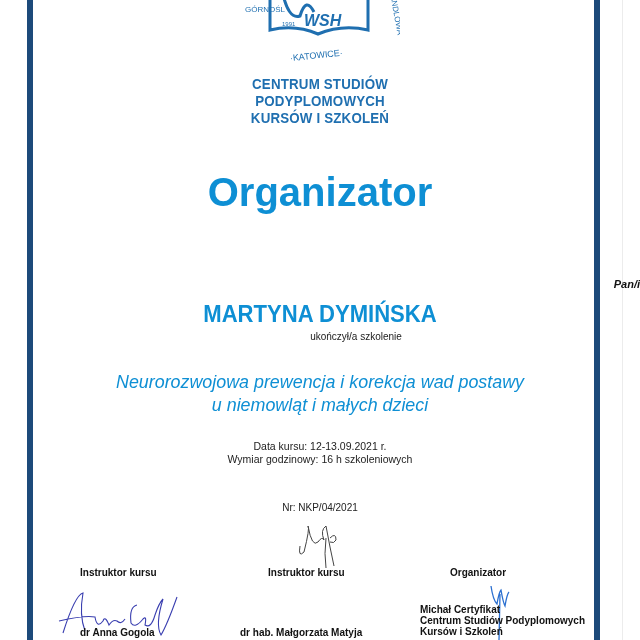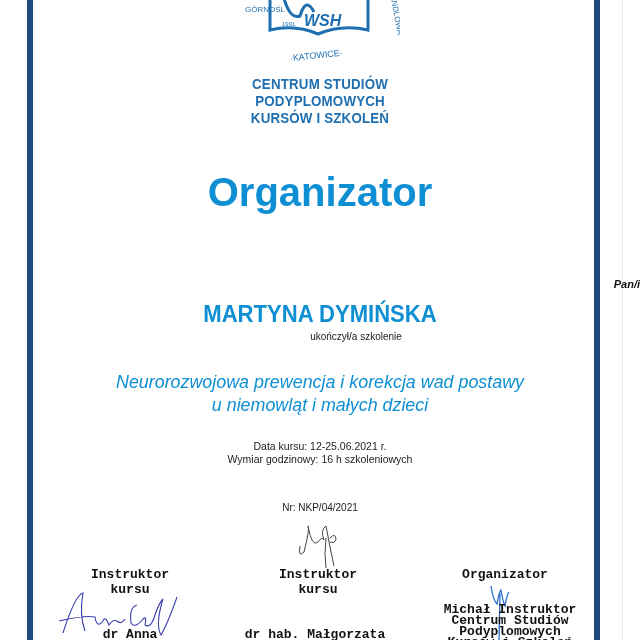--- a/index.html
+++ b/index.html
@@ -44,21 +44,21 @@
     transform: scaleX(0.94);
   }
   .details {
     position: absolute; left: 0; width: 640px; top: 440px; text-align: center;
     font-size: 10.5px; line-height: 13px; color: #222;
   }
   .number {
     position: absolute; left: 0; width: 640px; top: 502px; text-align: center;
     font-size: 10px; color: #222;
   }
-  .label { position: absolute; font-weight: bold; font-size: 13px; color: #111; text-align: center; font-family: Liberation Mono, monospace; }
+  .label { position: absolute; font-weight: bold; font-size: 10px; color: #111; text-align: left; }
   .sig { position: absolute; }
 </style>
 </head>
 <body>
 
 <div class="frame-left"></div>
 <div class="frame-right"></div>
 <div class="edge-line"></div>
 
 <svg class="logo" viewBox="0 0 160 92">
@@ -84,21 +84,21 @@
 <div class="salutation">Pan/i</div>
 <div class="recipient">MARTYNA DYMIŃSKA</div>
 <div class="completed">ukończył/a szkolenie</div>
 
 <div class="course">
   <div>Neurorozwojowa prewencja i korekcja wad postawy</div>
   <div>u niemowląt i małych dzieci</div>
 </div>
 
 <div class="details">
-  <div>Data kursu: 12-25.06.2021 r.</div>
+  <div>Data kursu: 12-13.09.2021 r.</div>
   <div>Wymiar godzinowy: 16 h szkoleniowych</div>
 </div>
 
 <div class="number">Nr: NKP/04/2021</div>
 
 <svg class="sig" style="left:290px; top:518px; width:60px; height:50px;" viewBox="0 0 60 50">
   <path d="M10 28 Q8 40 14 34 Q20 10 18 8 Q22 30 28 24 Q32 18 34 22 Q30 12 36 8 Q40 30 44 48 M36 20 Q34 36 36 50 M40 20 Q46 14 46 22 Q44 26 40 24" fill="none" stroke="#444" stroke-width="1"></path>
 </svg>
 
 <div class="label" style="left:80px; width:100px; top:567px;">Instruktor kursu</div>
@@ -108,16 +108,16 @@
 <div class="label" style="left:80px; width:100px; top:627px;">dr Anna Gogola</div>
 
 <div class="label" style="left:268px; width:100px; top:567px;">Instruktor kursu</div>
 <div class="label" style="left:240px; width:150px; top:627px;">dr hab. Małgorzata Matyja</div>
 
 <div class="label" style="left:450px; width:110px; top:567px;">Organizator</div>
 <svg class="sig" style="left:485px; top:580px; width:30px; height:60px;" viewBox="0 0 30 60">
   <path d="M6 6 Q8 20 12 24 Q14 12 16 10 Q18 22 20 26 Q22 14 24 12 M15 14 L14 60" fill="none" stroke="#2a6fd0" stroke-width="1.3"></path>
 </svg>
 <div class="label" style="left:420px; width:180px; top:604px; line-height:11px;">
-  <div>Michał Instruktor</div>
+  <div>Michał Certyfikat</div>
   <div>Centrum Studiów Podyplomowych</div>
   <div>Kursów i Szkoleń</div>
 </div>
 
 </body></html>

